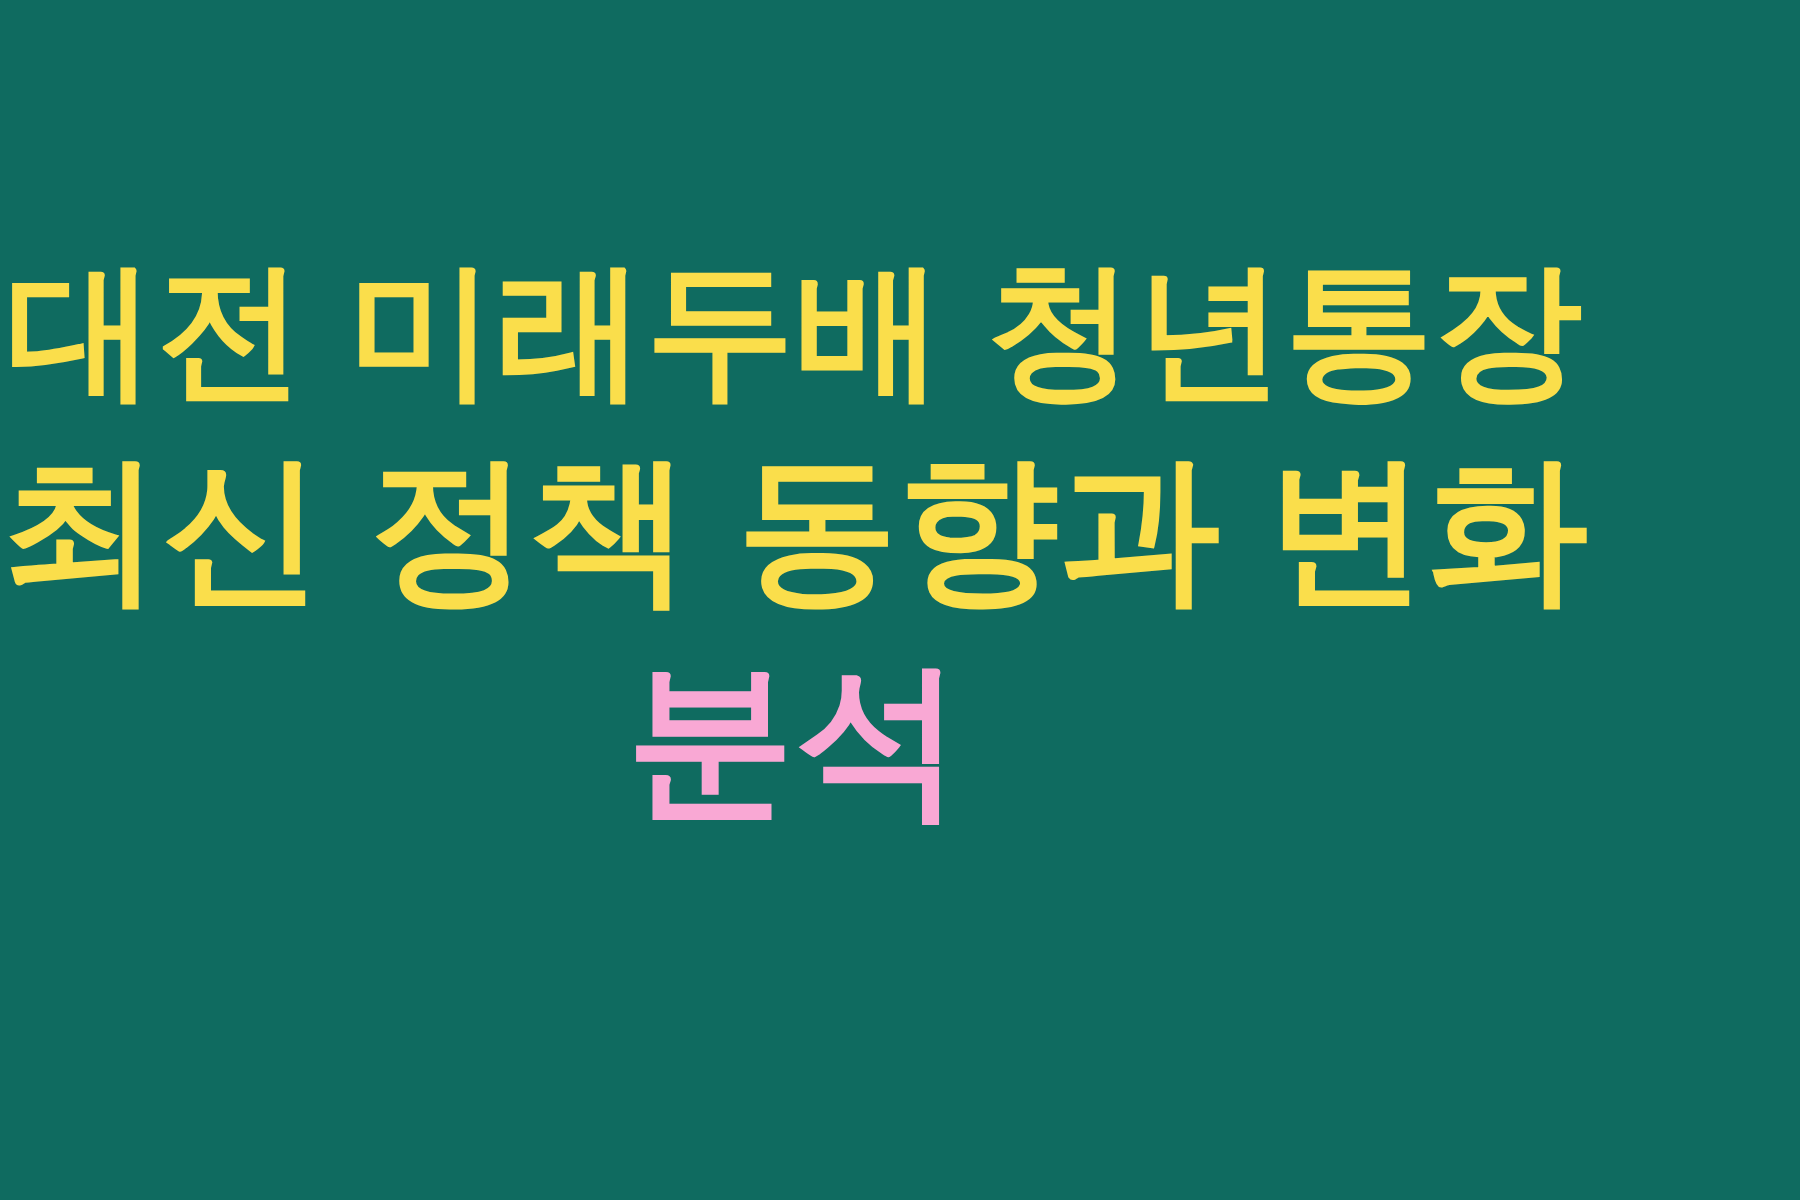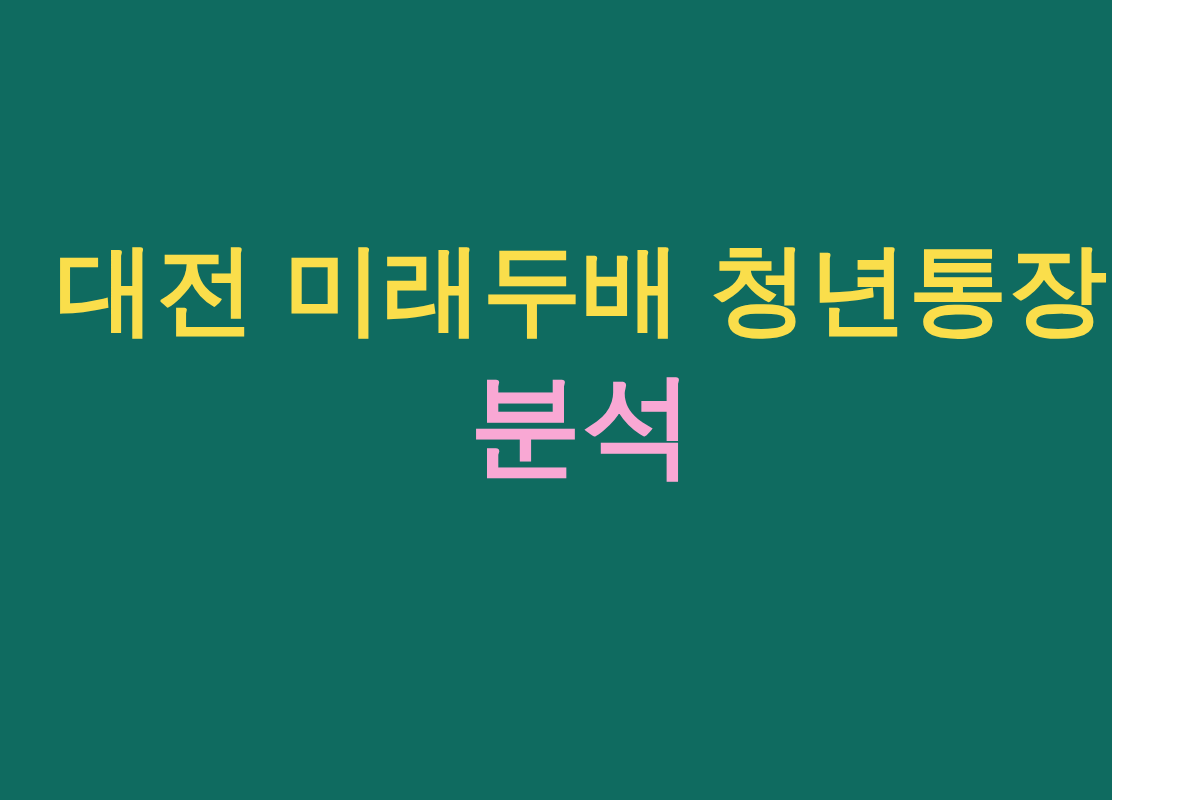--- a/index.html
+++ b/index.html
@@ -10,26 +10,26 @@
 
   body {
     width: 1200px;
     height: 800px;
     overflow: hidden;
     font-family: "Liberation Sans", "DejaVu Sans", sans-serif;
   }
 
   #thumbnail-card {
     position: relative;
-    width: 1112px;
+    width: 1200px;
     height: 800px;
     background: #0f6b60;
     display: flex;
     flex-direction: column;
-    align-items: flex-end;
+    align-items: flex-start;
     justify-content: center;
     box-sizing: border-box;
     overflow: hidden;
   }
 
   #title-block {
     width: 1060px;
     display: flex;
     flex-direction: column;
     align-items: center;
@@ -70,18 +70,19 @@
 </style>
 </head>
 <body>
 
 <div id="thumbnail-card" style="background: rgb(15, 107, 96);">
 
   <div id="title-block">
 
     <span class="title-line" data-line="0" style="color: rgb(250, 222, 75); font-size: 99px;">대전 미래두배 청년통장</span>
 
+    <span class="title-line" data-line="1" style="color: rgb(250, 222, 75); font-size: 107px;">최신 정책 동향과 변화</span>
 
     <span class="title-line" data-line="2" style="color: #f9a8d4;">분석</span>
 
   </div>
 
 </div>
 
 </body></html>

